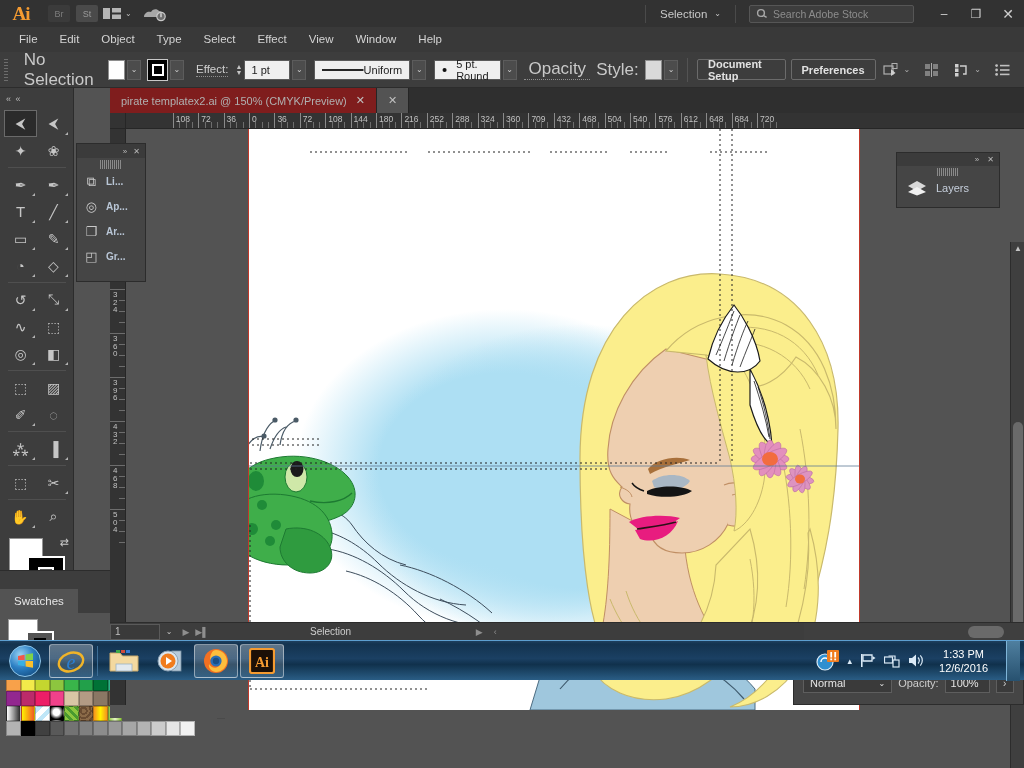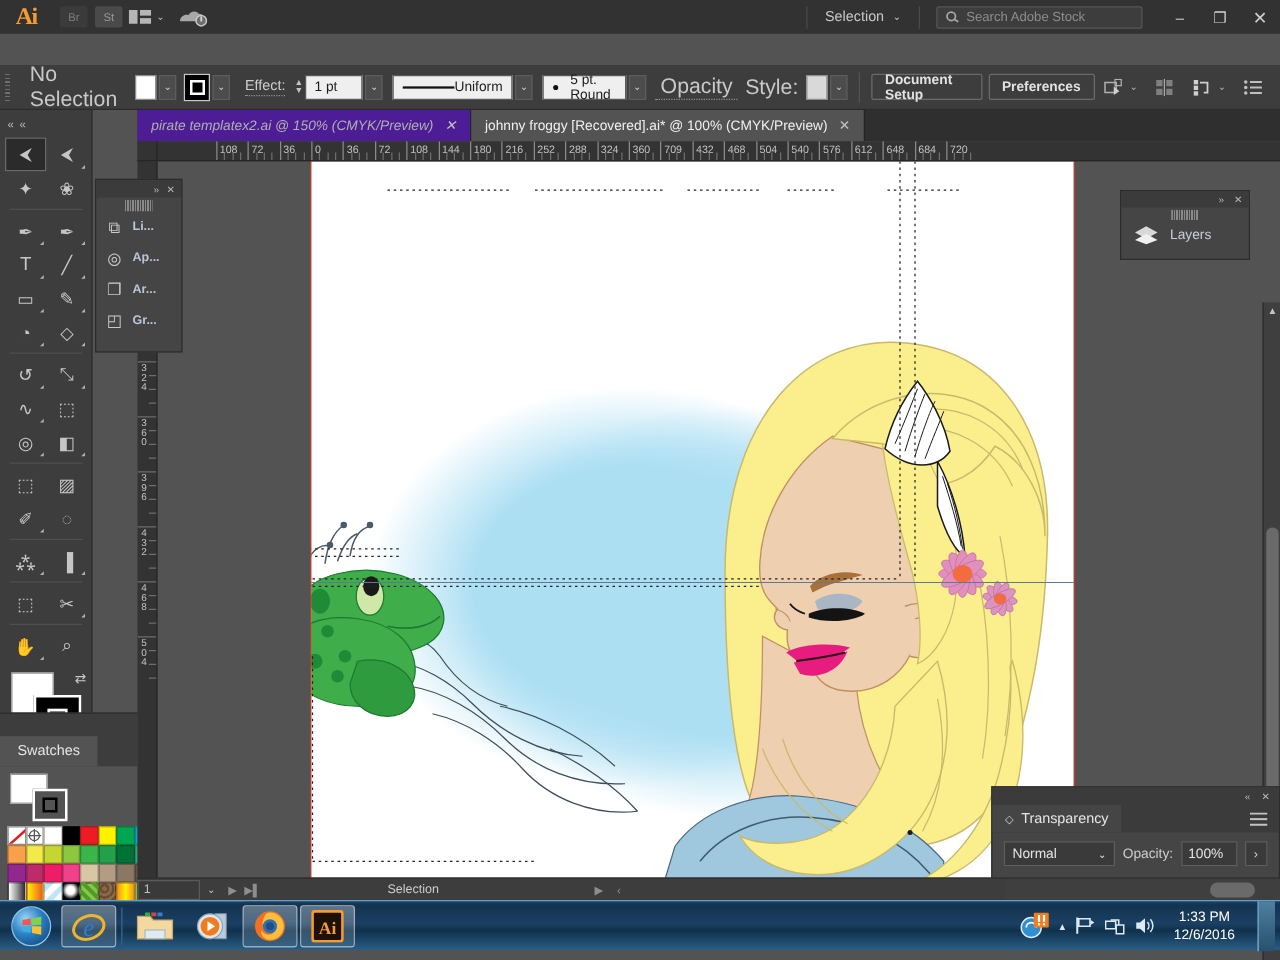--- a/index.html
+++ b/index.html
@@ -5,21 +5,21 @@
 <style>
   * { box-sizing: border-box; margin:0; padding:0; }
   html,body { width:1024px; height:768px; overflow:hidden; }
   body {
     font-family: "Liberation Sans", sans-serif;
     font-size: 11px;
     background:#535353;
     color:#d0d0d0;
     -webkit-font-smoothing: antialiased;
   }
-  #app { position:relative; width:1024px; height:760px;padding-left:16px; }
+  #app { position:relative; width:1024px; height:680px;padding-left:16px; }
 
   
   .menubar {
     position:absolute; top:0; left:0; width:1024px; height:27px;
     background:#323232; display:flex; align-items:center;
   }
   .ai-logo {
     width:42px; height:27px; display:flex; align-items:center; justify-content:center;
     color:#f59b31; font-size:19px; font-weight:bold; font-family:"Liberation Serif", serif;
     letter-spacing:-1px;
@@ -105,21 +105,21 @@
 
   
   .tabbar {
     position:absolute; top:88px; left:110px; width:914px; height:25px;
     background:#2f2f2f; display:flex; align-items:flex-end;
   }
   .doctab {
     height:25px; display:flex; align-items:center; gap:9px; padding:0 11px;
     font-size:11px; border-right:1px solid #252525;
   }
-  .doctab.inactive { background:#4c1d95; color:#b0b0b0;font-style:italic; }
+  .doctab.inactive { background:#7f1d1d; color:#b0b0b0; }
   .doctab.active { background:#535353; color:#f0f0f0; }
   .doctab .x { font-size:11px; color:#c0c0c0; }
 
   
   .toolpanel {
     position:absolute; top:88px; left:0; width:74px; height:488px;
     background:#3d3d3d; border-right:1px solid #2c2c2c;
   }
   .tp-head {
     height:22px; display:flex; align-items:center; justify-content:flex-start;
@@ -344,20 +344,31 @@
         <span>Search Adobe Stock</span>
       </div>
       <div class="wincontrols">
         <div>–</div>
         <div>❐</div>
         <div>✕</div>
       </div>
     </div>
   </div>
 
+  <div class="menurow" id="menu-row">
+      <span>File</span>
+      <span>Edit</span>
+      <span>Object</span>
+      <span>Type</span>
+      <span>Select</span>
+      <span>Effect</span>
+      <span>View</span>
+      <span>Window</span>
+      <span>Help</span>
+    </div>
 
   <div class="controlbar">
     <div class="grip"></div>
     <div class="cb-label">No Selection</div>
     <div class="swatch-box"></div>
     <div class="mini-drop">⌄</div>
     <div style="width:8px"></div>
     <div class="stroke-box">
         <i></i>
       </div>
@@ -432,21 +443,20 @@
       </svg>
     </div>
   </div>
 
   <div class="tabbar" id="tab-bar">
       <div class="doctab inactive">
         <span>pirate templatex2.ai @ 150% (CMYK/Preview)</span>
         <span class="x">✕</span>
       </div>
       <div class="doctab active">
-        <span>johnny froggy [Recovered].ai* @ 100% (CMYK/Preview)</span>
         <span class="x">✕</span>
       </div>
     </div>
 
   <div class="toolpanel">
     <div class="tp-head">
       <span>«&nbsp;«</span>
     </div>
     <div class="tools-grid" id="tools-grid">
         <div class="tool sel">

